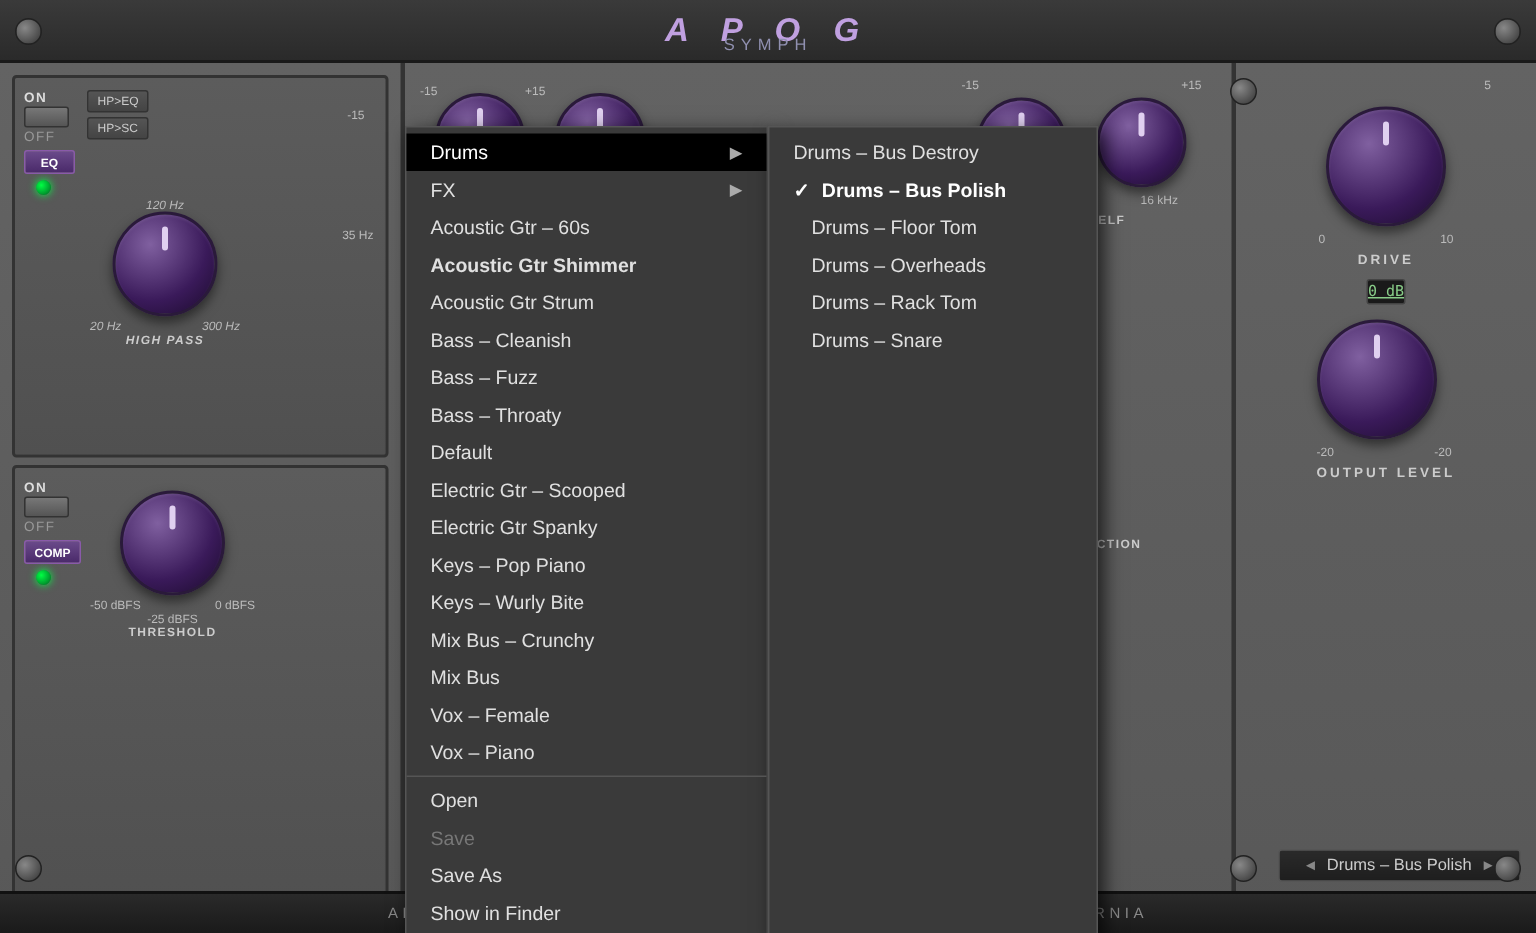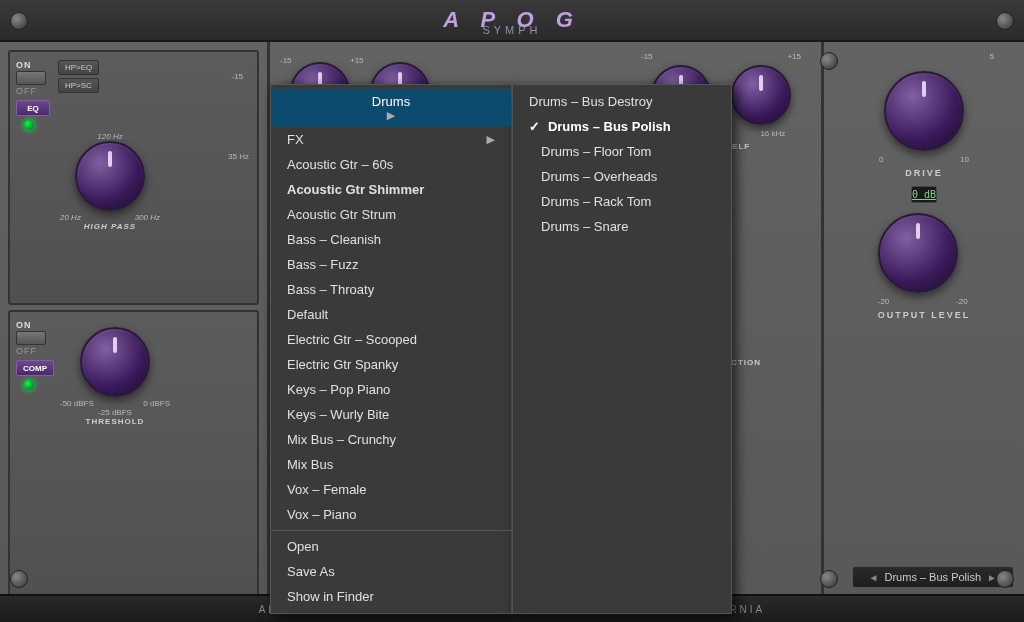--- a/index.html
+++ b/index.html
@@ -168,23 +168,22 @@
       color: #e0e0e0;
       font-size: 13px;
       cursor: pointer;
       display: flex;
       align-items: center;
       justify-content: space-between;
       white-space: nowrap;
       position: relative;
     }
     .menu-item:hover, .menu-item.hovered {
-      background: #0c4a6e;
+      background: #000000;
       color: #fff;
-      flex-direction: column;
     }
     .menu-item.disabled {
       color: #777;
       cursor: default;
     }
     .menu-item.bold {
       font-weight: bold;
     }
     .menu-arrow {
       font-size: 11px;
@@ -480,20 +479,23 @@
         </div>
         <div class="menu-item">
           <span>Vox – Female</span>
         </div>
         <div class="menu-item" style="border-bottom:1px solid #555;padding-bottom:8px;">
           <span>Vox – Piano</span>
         </div>
         <div class="menu-item" style="padding-top:8px;">
           <span>Open</span>
         </div>
+        <div class="menu-item disabled">
+          <span>Save</span>
+        </div>
         <div class="menu-item">
           <span>Save As</span>
         </div>
         <div class="menu-item">
           <span>Show in Finder</span>
         </div>
       </div>
 
       <div class="menu-sub">
         <div class="menu-sub-item" style="padding-left:16px;">

